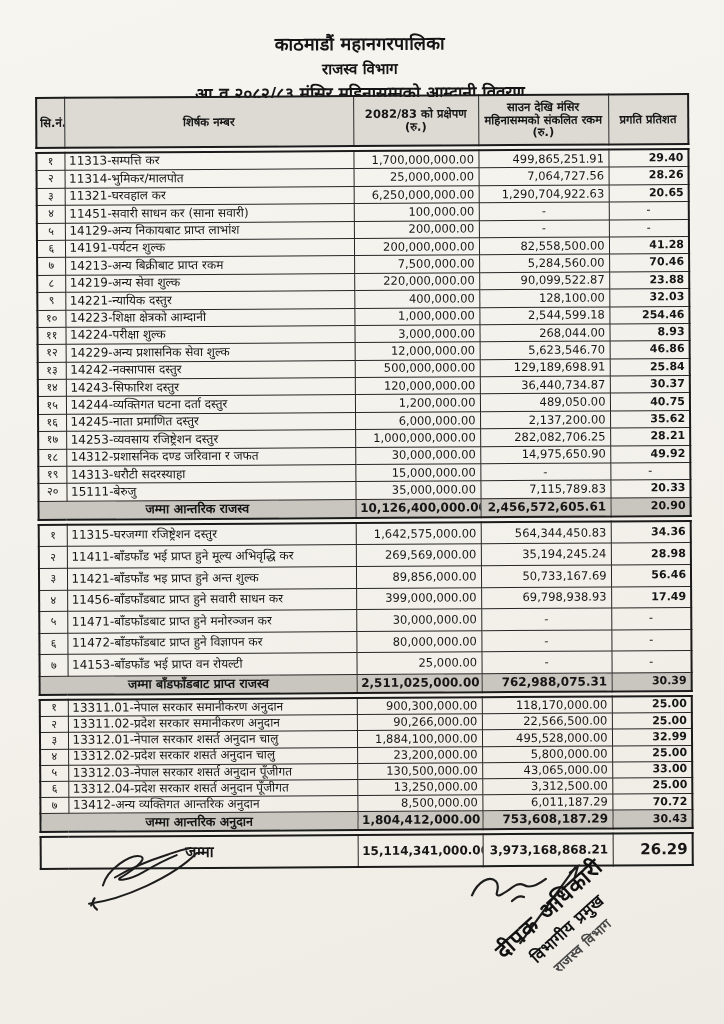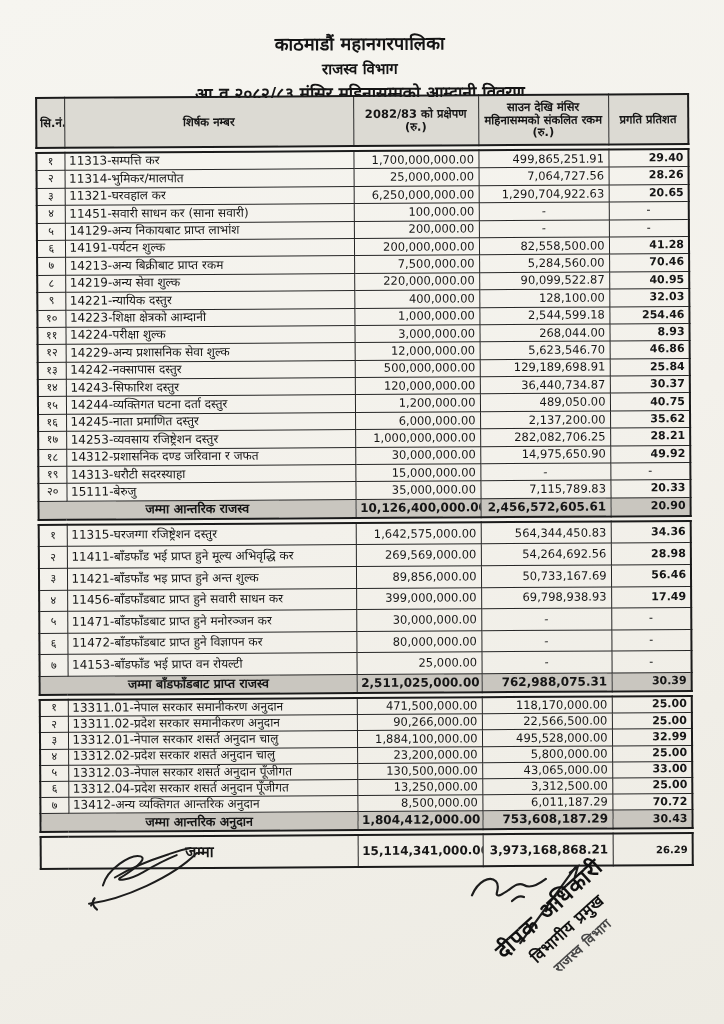--- a/index.html
+++ b/index.html
@@ -45,21 +45,21 @@
   .sec-1 td { height:20.6px; }
   .sec-2 td { height:15.2px; }
 
   tr.total td { background:#c9c6bf; font-weight:700; height:17px; }
   tr.total .tlabel { text-align:center; font-size:12.5px; }
   tr.total .num { font-size:12px; }
 
   table.grand td { height:30px; font-weight:700; background:transparent; }
   .grand .tlabel { text-align:center; font-size:15px; }
   .grand .num { font-size:12px; }
-  .grand .pct { font-size:10px; }
+  .grand .pct { font-size:15px; }
 
   
   .sig-left { position:absolute; left:78px; top:838px; }
   .sig-right { position:absolute; left:455px; top:858px; }
   .stamp {
     position:absolute; left:443px; top:888px; width:234px;
     transform:rotate(-42deg); transform-origin:50% 50%;
     text-align:center; font-weight:700; color:#111;
   }
   .stamp .s1 { font-size:22px; letter-spacing:1px; }
@@ -156,21 +156,21 @@
                 <td class="lbl">14213-अन्य बिक्रीबाट प्राप्त रकम</td>
                 <td class="num">7,500,000.00</td>
                 <td class="num">5,284,560.00</td>
                 <td class="pct">70.46</td>
               </tr>
               <tr>
                 <td class="sn">८</td>
                 <td class="lbl">14219-अन्य सेवा शुल्क</td>
                 <td class="num">220,000,000.00</td>
                 <td class="num">90,099,522.87</td>
-                <td class="pct">40.95</td>
+                <td class="pct">23.88</td>
               </tr>
               <tr>
                 <td class="sn">९</td>
                 <td class="lbl">14221-न्यायिक दस्तुर</td>
                 <td class="num">400,000.00</td>
                 <td class="num">128,100.00</td>
                 <td class="pct">32.03</td>
               </tr>
               <tr>
                 <td class="sn">१०</td>
@@ -270,21 +270,21 @@
                 <td class="sn">१</td>
                 <td class="lbl">11315-घरजग्गा रजिष्ट्रेशन दस्तुर</td>
                 <td class="num">1,642,575,000.00</td>
                 <td class="num">564,344,450.83</td>
                 <td class="pct">34.36</td>
               </tr>
               <tr>
                 <td class="sn">२</td>
                 <td class="lbl">11411-बाँडफाँड भई प्राप्त हुने मूल्य अभिवृद्धि कर</td>
                 <td class="num">269,569,000.00</td>
-                <td class="num">54,264,692.56</td>
+                <td class="num">35,194,245.24</td>
                 <td class="pct">28.98</td>
               </tr>
               <tr>
                 <td class="sn">३</td>
                 <td class="lbl">11421-बाँडफाँड भइ प्राप्त हुने अन्त शुल्क</td>
                 <td class="num">89,856,000.00</td>
                 <td class="num">50,733,167.69</td>
                 <td class="pct">56.46</td>
               </tr>
               <tr>
@@ -328,21 +328,21 @@
               <col style="width:28px">
               <col style="width:289px">
               <col style="width:125px">
               <col style="width:130px">
               <col style="width:80px">
             </colgroup>
             <tbody>
               <tr>
                 <td class="sn">१</td>
                 <td class="lbl">13311.01-नेपाल सरकार समानीकरण अनुदान</td>
-                <td class="num">471,500,000.00</td>
+                <td class="num">900,300,000.00</td>
                 <td class="num">118,170,000.00</td>
                 <td class="pct">25.00</td>
               </tr>
               <tr>
                 <td class="sn">२</td>
                 <td class="lbl">13311.02-प्रदेश सरकार समानीकरण अनुदान</td>
                 <td class="num">90,266,000.00</td>
                 <td class="num">22,566,500.00</td>
                 <td class="pct">25.00</td>
               </tr>

